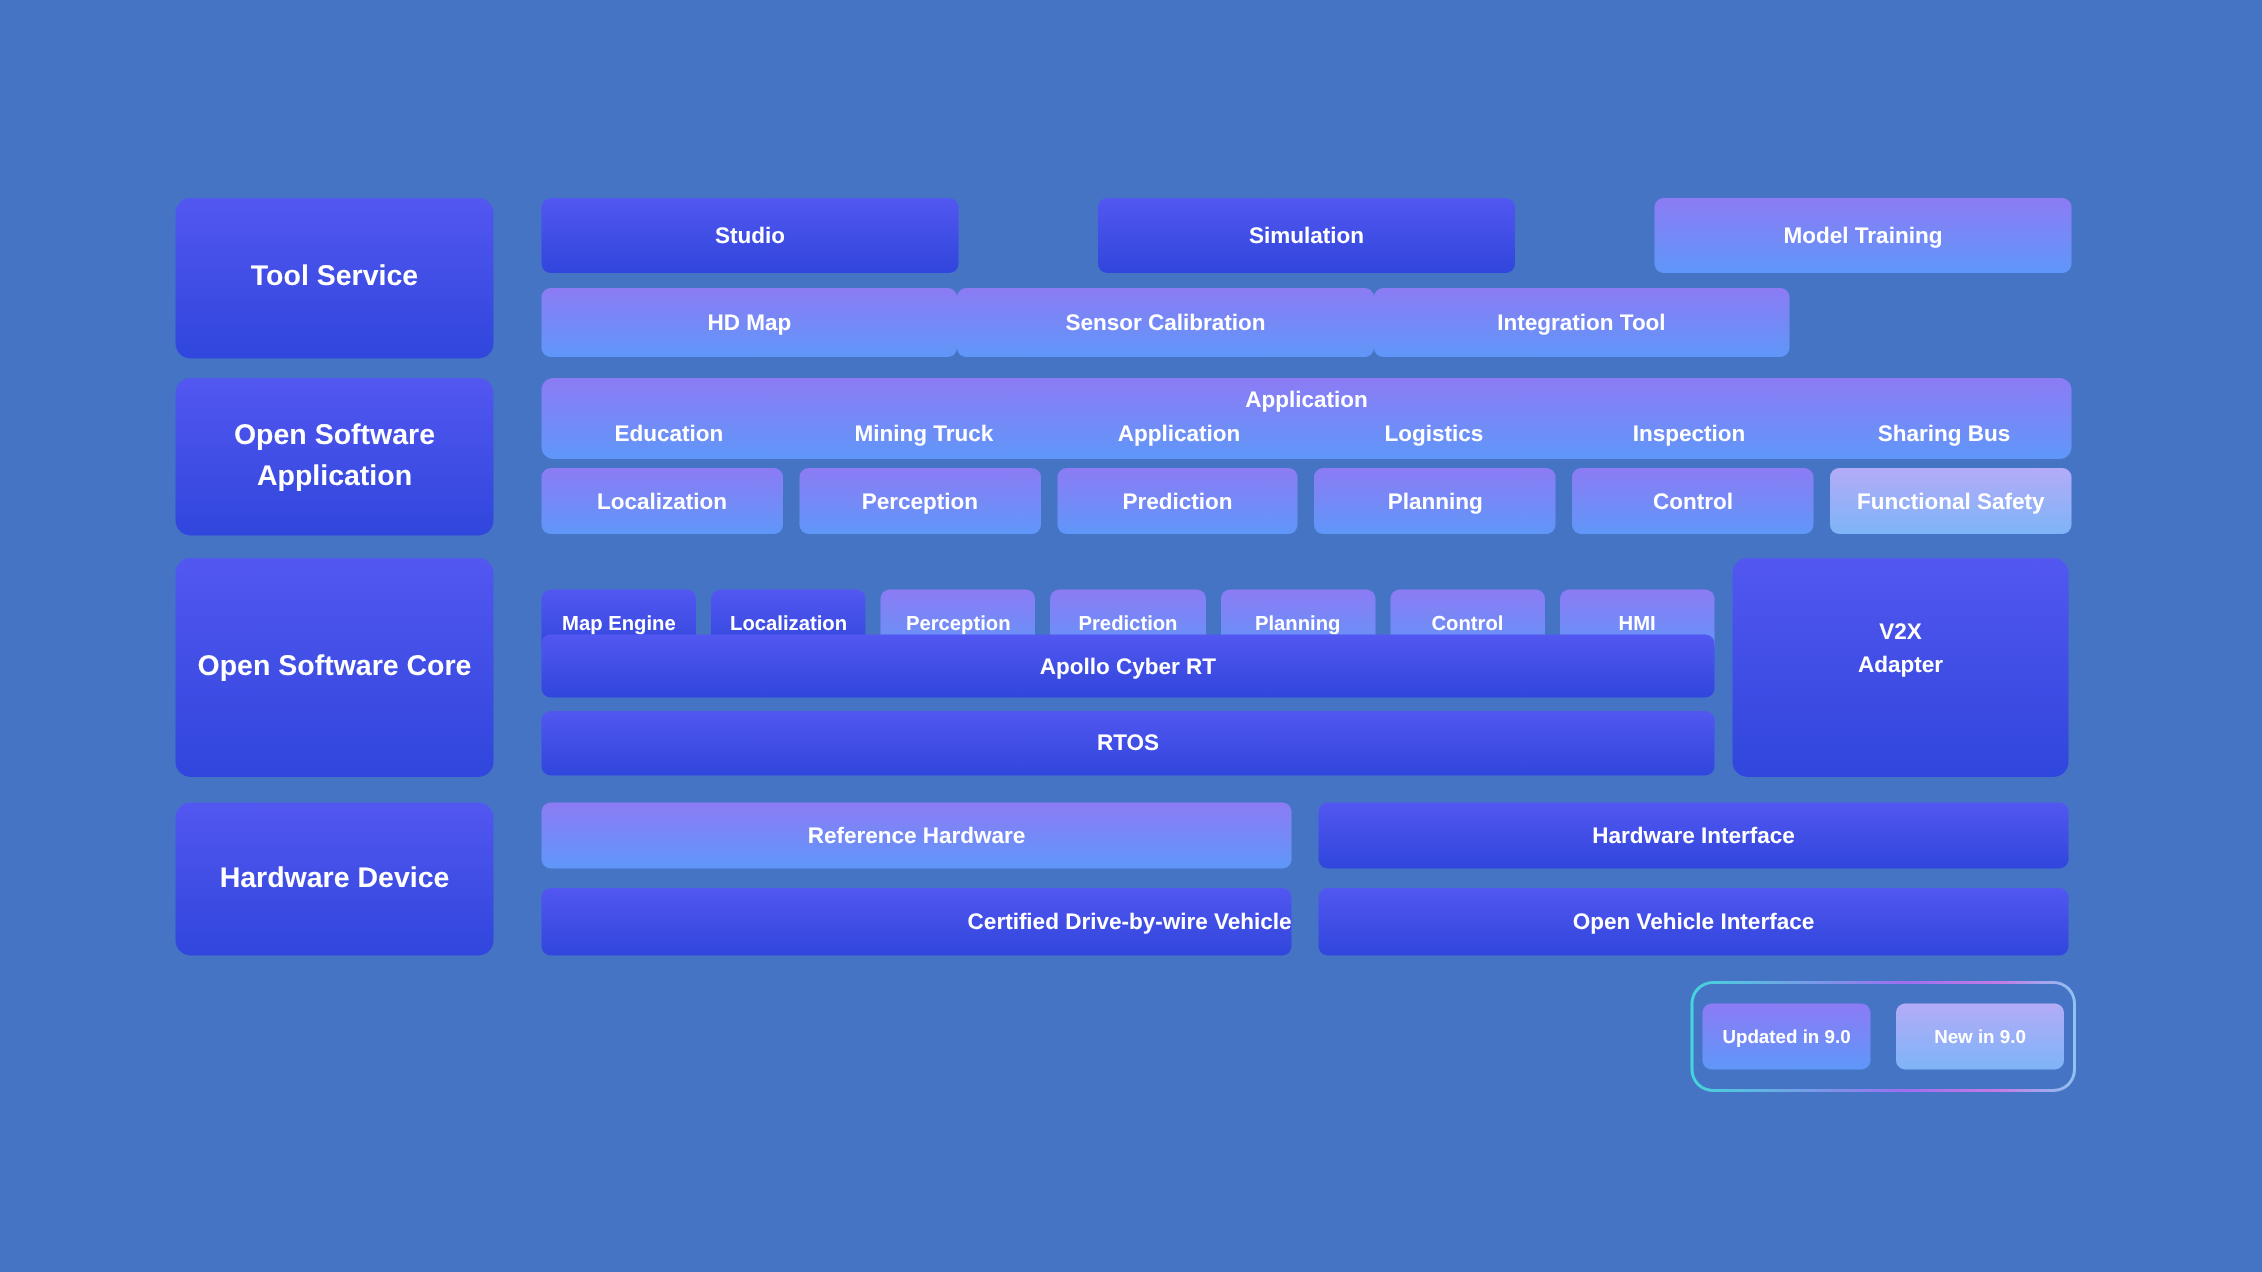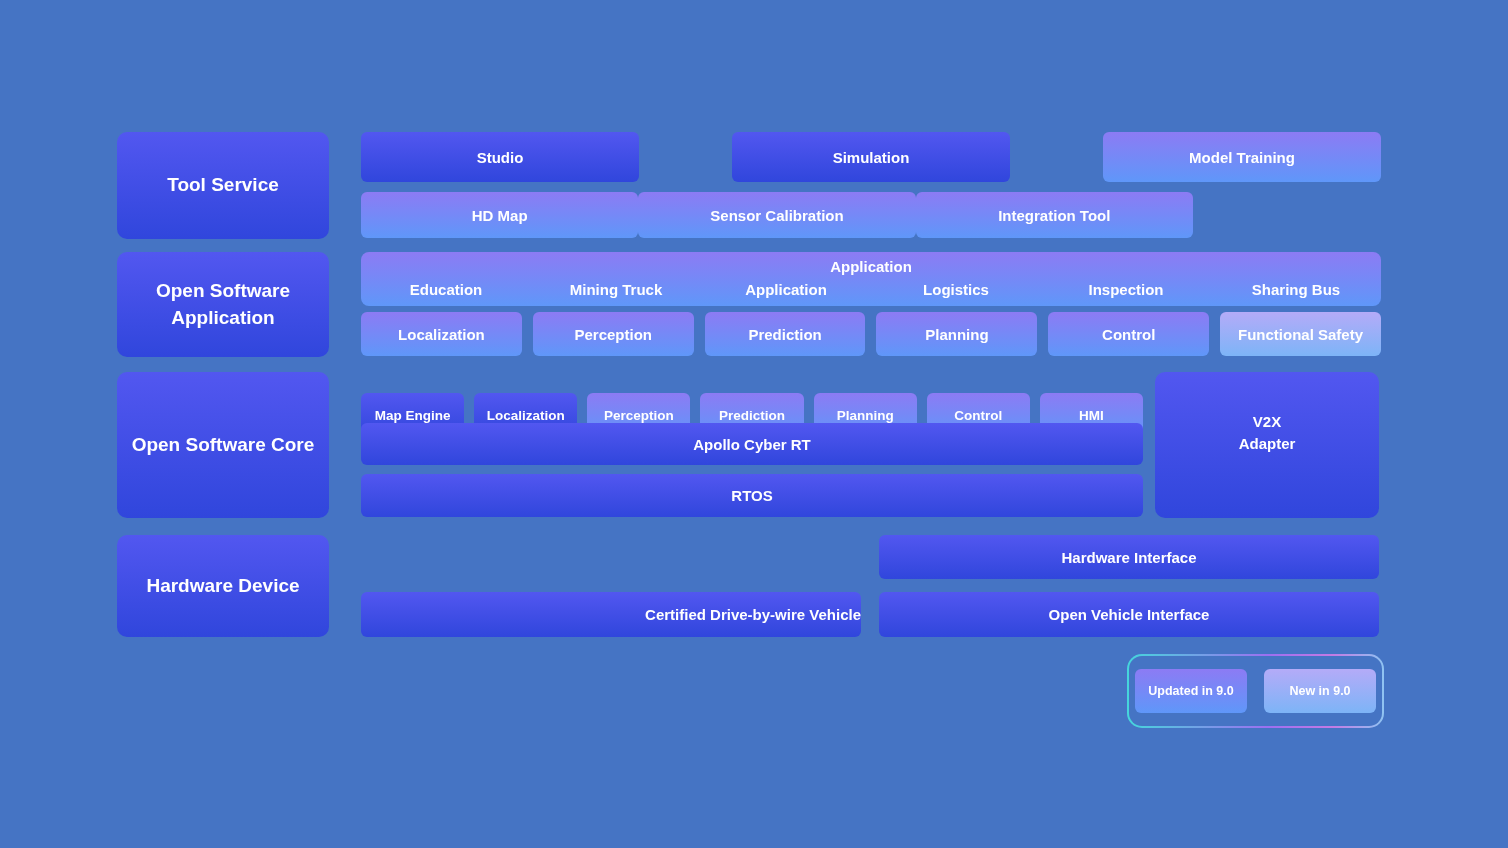--- a/index.html
+++ b/index.html
@@ -218,20 +218,23 @@
     <span>RTOS</span>
   </div>
 
   <div class="box dark v2x">
     <div class="v2x-text">
       <div>V2X</div>
       <div>Adapter</div>
     </div>
   </div>
 
+  <div class="box updated hw-box" style="left:361px; top:535px; height:44px;">
+    <span>Reference Hardware</span>
+  </div>
   <div class="box dark hw-box" style="left:879px; top:535px; height:44px;">
     <span>Hardware Interface</span>
   </div>
   <div class="box dark hw-box" style="left:361px; top:592px; height:45px;justify-content:flex-end;">
     <span>Certified Drive-by-wire Vehicle</span>
   </div>
   <div class="box dark hw-box" style="left:879px; top:592px; height:45px;">
     <span>Open Vehicle Interface</span>
   </div>
 

